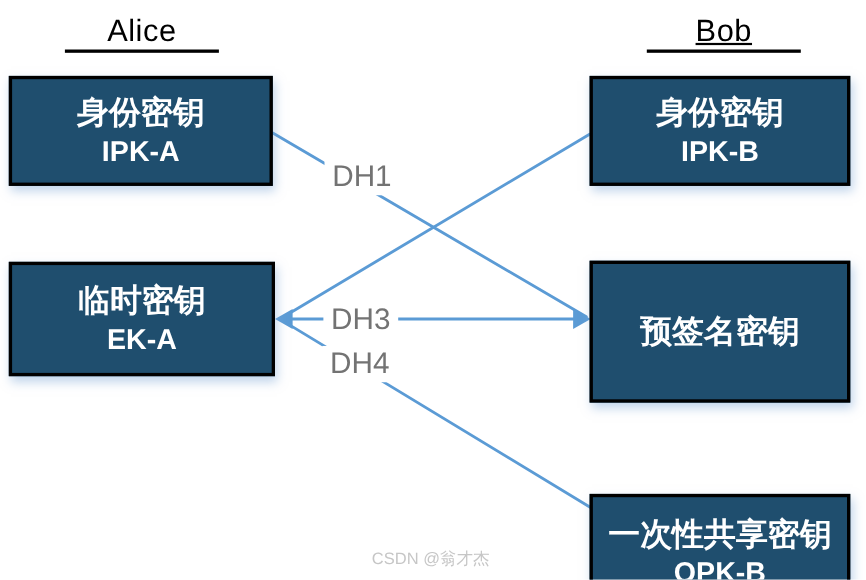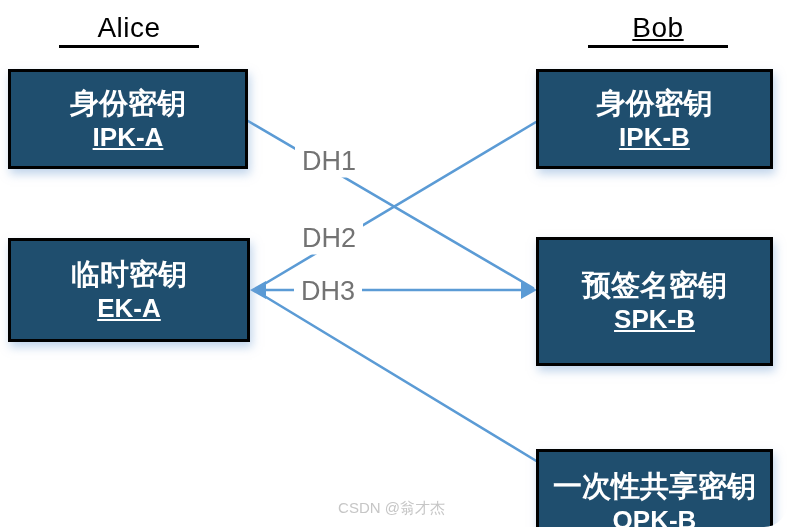--- a/index.html
+++ b/index.html
@@ -1,18 +1,18 @@
 <!DOCTYPE html>
 <html><head>
 <meta charset="utf-8">
 <style>
   html,body{margin:0;padding:0;background:#fff;}
   body{font-family:"Liberation Sans","DejaVu Sans",sans-serif;}
   .canvas{
-    position:relative;width:787px;height:527px;background:#ffffff;overflow:hidden;border-radius:23px;
+    position:relative;width:787px;height:527px;background:#ffffff;overflow:hidden;
   }
   
   .actor{
     position:absolute;top:12px;width:140px;text-align:center;
     font-size:28px;color:#000;letter-spacing:.5px;
   }
   .actor-underline{
     position:absolute;top:45px;width:140px;height:3px;background:#000;
   }
   .actor.alice{left:59px;}
@@ -21,21 +21,21 @@
   .underline-bob{left:588px;}
   
   .keybox{
     position:absolute;background:#1F4E6E;border:3px solid #000;
     box-sizing:border-box;display:flex;flex-direction:column;
     align-items:center;justify-content:center;
     color:#fff;text-align:center;
     box-shadow:2px 5px 9px rgba(130,170,215,.5);
   }
   .keybox .l1{font-size:29px;font-weight:bold;line-height:36px;white-space:nowrap;}
-  .keybox .l2{font-size:26px;font-weight:bold;line-height:33px;white-space:nowrap;text-decoration:underline;}
+  .keybox .l2{font-size:26px;font-weight:bold;line-height:33px;white-space:nowrap;}
   .box-ipk-a{left:8px;top:69px;width:240px;height:100px;}
   .box-ek-a{left:8px;top:238px;width:242px;height:104px;}
   .box-ipk-b{left:536px;top:69px;width:237px;height:100px;}
   .box-spk-b{left:536px;top:237px;width:237px;height:129px;}
   .box-opk-b{left:536px;top:405px;width:237px;height:106px;margin-top:44px;}
   
   .lines{position:absolute;left:0;top:0;width:787px;height:527px;}
   
   .dh-label{
     position:absolute;transform:translate(-50%,-50%);
@@ -82,26 +82,25 @@
     <div class="l1">临时密钥</div>
     <div class="l2">EK-A</div>
   </div>
 
   <div class="keybox box-ipk-b">
     <div class="l1">身份密钥</div>
     <div class="l2">IPK-B</div>
   </div>
   <div class="keybox box-spk-b">
     <div class="l1">预签名密钥</div>
-    <div class="l2">SPK-B</div>
   </div>
   <div class="keybox box-opk-b">
     <div class="l1">一次性共享密钥</div>
     <div class="l2">OPK-B</div>
   </div>
 
   <div class="dh-label dh1">DH1</div>
-  <div class="dh-label dh2">DH2</div>
   <div class="dh-label dh3">DH3</div>
+  <div class="dh-label dh4">DH4</div>
 
   <div class="watermark">CSDN @翁才杰</div>
 
 </div>
 
 </body></html>

